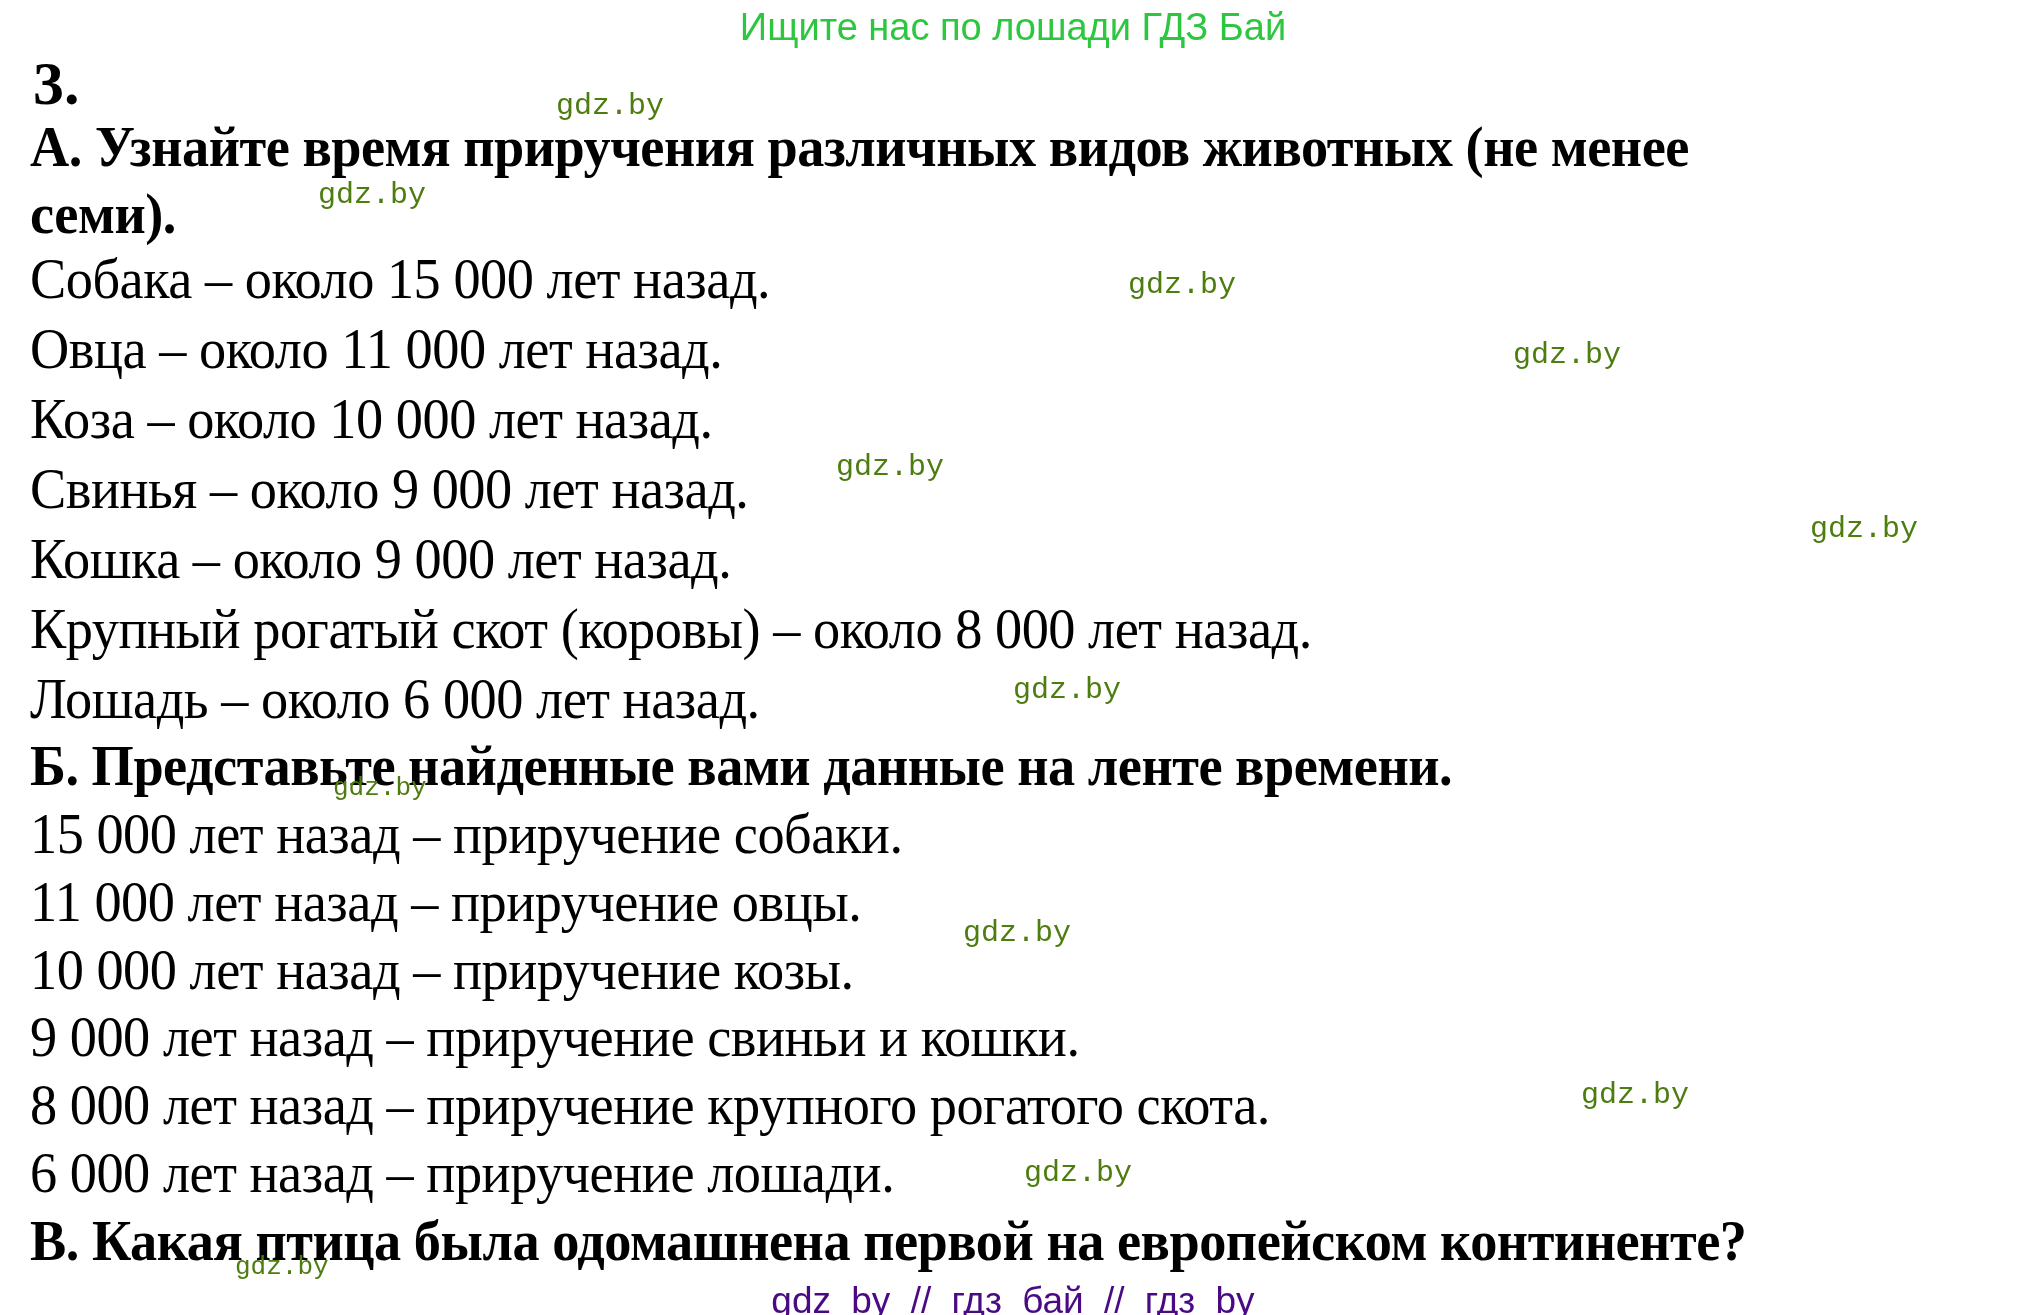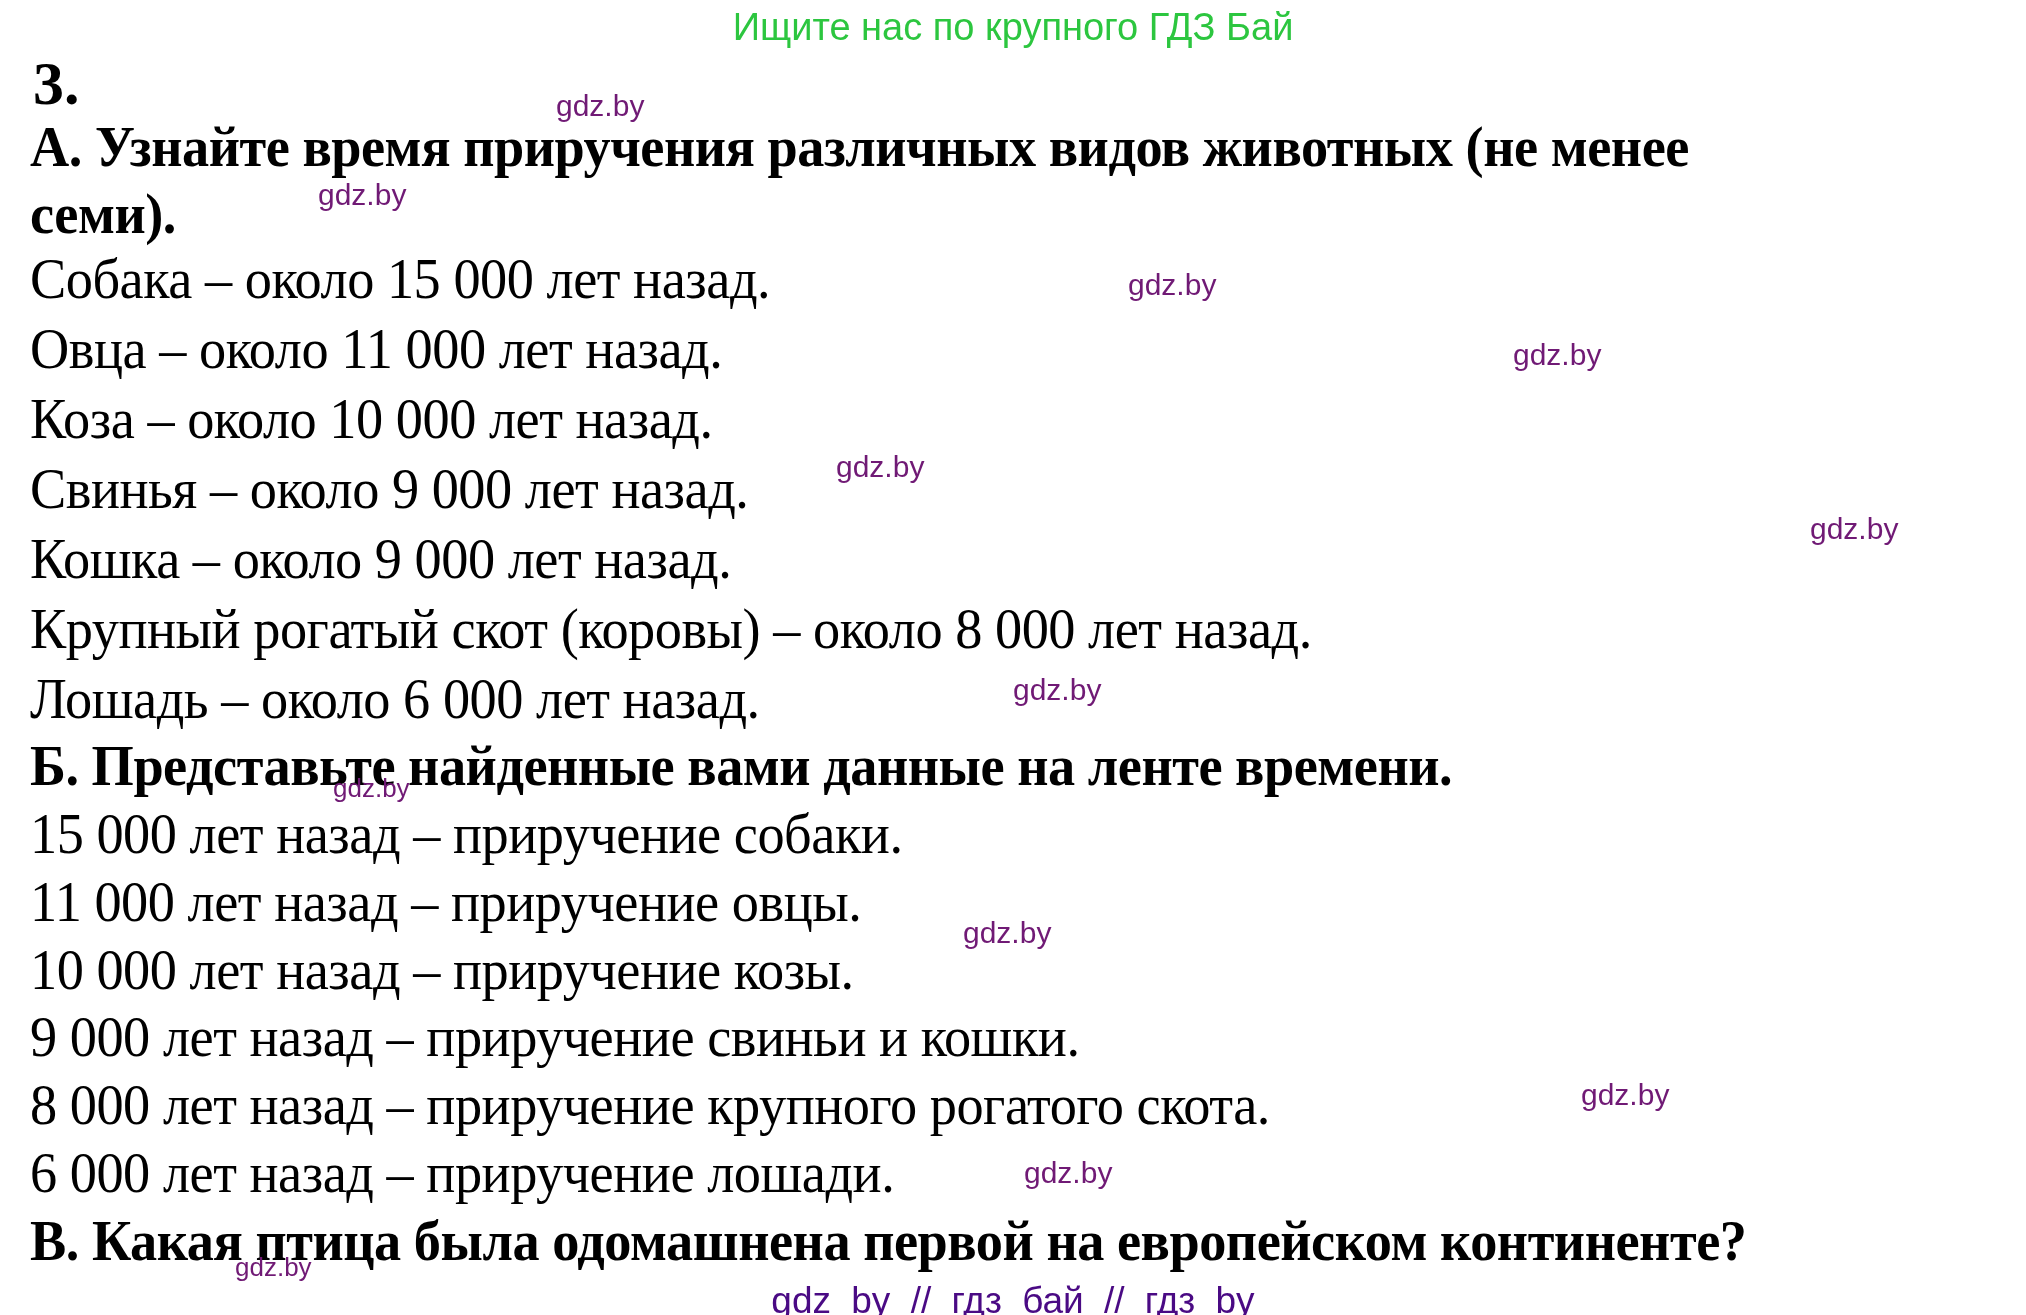--- a/index.html
+++ b/index.html
@@ -35,23 +35,23 @@
     left: 0; right: 0;
     top: 6px;
     text-align: center;
     font-family: "Liberation Sans", "DejaVu Sans", sans-serif;
     font-size: 38px;
     color: #2cc63f;
     white-space: nowrap;
   }
   .wm {
     position: absolute;
-    font-family: Liberation Sans, sans-serif;
+    font-family: Liberation Mono, monospace;
     font-size: 30px;
-    color: #701a75;
+    color: #4d7c0f;
     white-space: nowrap;
     line-height: 1;
   }
   .wm-small { font-size: 26px; }
   .footer {
     position: absolute;
     left: 0; right: 0;
     top: 1280px;
     text-align: center;
     font-family: "Liberation Sans", "DejaVu Sans", sans-serif;
@@ -59,21 +59,21 @@
     color: #4a0a84;
     word-spacing: 10px;
     white-space: nowrap;
   }
 </style>
 </head>
 <body>
 
 <div class="page">
 
-  <div class="promo">Ищите нас по крупного ГДЗ Бай</div>
+  <div class="promo">Ищите нас по лошади ГДЗ Бай</div>
 
   <div class="tasknum" style="top:52px">3.</div>
 
   <div class="line bold" style="top:118px">А. Узнайте время приручения различных видов животных (не менее</div>
   <div class="line bold" style="top:185px">семи).</div>
 
   <div class="line" style="top:250px">Собака – около 15 000 лет назад.</div>
   <div class="line" style="top:320px">Овца – около 11 000 лет назад.</div>
   <div class="line" style="top:390px">Коза – около 10 000 лет назад.</div>
   <div class="line" style="top:460px">Свинья – около 9 000 лет назад.</div>

